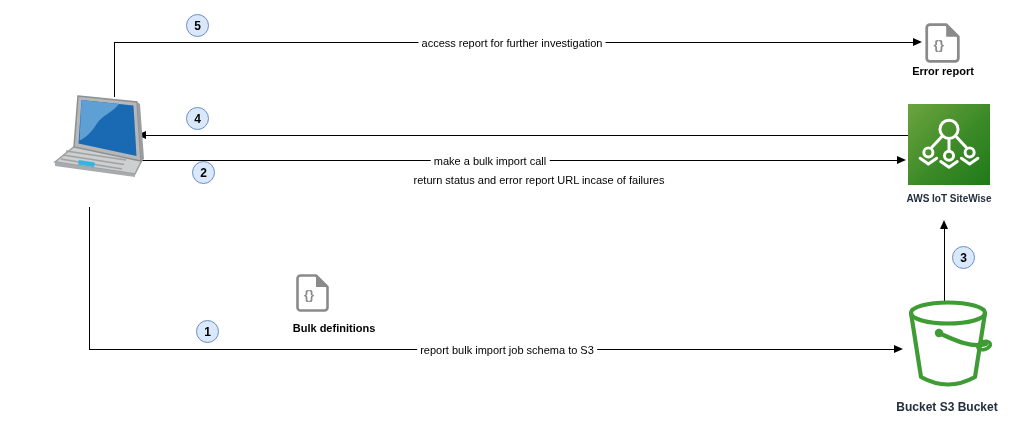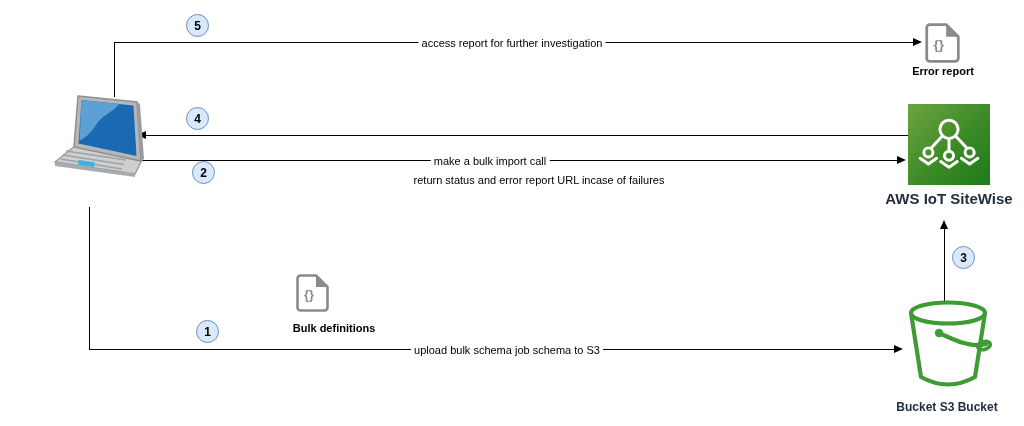--- a/index.html
+++ b/index.html
@@ -26,21 +26,21 @@
     position:absolute;width:21px;height:21px;border-radius:50%;
     background:#DAE8FC;border:1px solid #6C8EBF;
     display:flex;align-items:center;justify-content:center;
     font-size:12px;font-weight:bold;color:#000;
   }
   
   .node-label{
     position:absolute;transform:translate(-50%,-50%);
     font-size:11px;color:#000;white-space:nowrap;text-align:center;font-weight:bold;
   }
-  .node-label.bold{font-weight:bold;font-size:15px;}
+  .node-label.bold{font-weight:bold;font-size:10px;}
   .node-label.navy{color:#232F3E;}
   .node{position:absolute;}
   .sitewise-box{
     position:absolute;left:908px;top:104px;width:82px;height:81px;
     background:linear-gradient(135deg,#6CA43F 0%,#3C8A27 55%,#1E7A18 100%);
     display:flex;align-items:center;justify-content:center;
   }
 </style>
 </head>
 <body>
@@ -59,21 +59,21 @@
   <div class="badge" style="left:186px;top:107px;">4</div>
 
   <div class="hline" style="left:140px;top:160px;width:758px;"></div>
   <div class="arr arr-r" style="left:897px;top:156px;"></div>
   <div class="edge-label" style="left:490px;top:161px;">make a bulk import call</div>
   <div class="badge" style="left:192px;top:161px;">2</div>
 
   <div class="vline" style="left:89px;top:207px;height:143px;"></div>
   <div class="hline" style="left:89px;top:349px;width:806px;"></div>
   <div class="arr arr-r" style="left:894px;top:345px;"></div>
-  <div class="edge-label" style="left:507px;top:350px;">upload bulk schema job schema to S3</div>
+  <div class="edge-label" style="left:507px;top:350px;">report bulk import job schema to S3</div>
   <div class="badge" style="left:196px;top:320px;">1</div>
 
   <div class="vline" style="left:944px;top:228px;height:75px;"></div>
   <div class="arr arr-u" style="left:940px;top:220px;"></div>
   <div class="badge" style="left:952px;top:246px;">3</div>
 
   <div class="node" style="left:52px;top:82px;width:96px;height:96px;">
     <svg width="96" height="96" viewBox="0 0 96 96">
 
       <polygon points="3,80 83,92 90,78 23,64" fill="#CDCFD0" stroke="#9B9D9F" stroke-width="1.5"></polygon>

